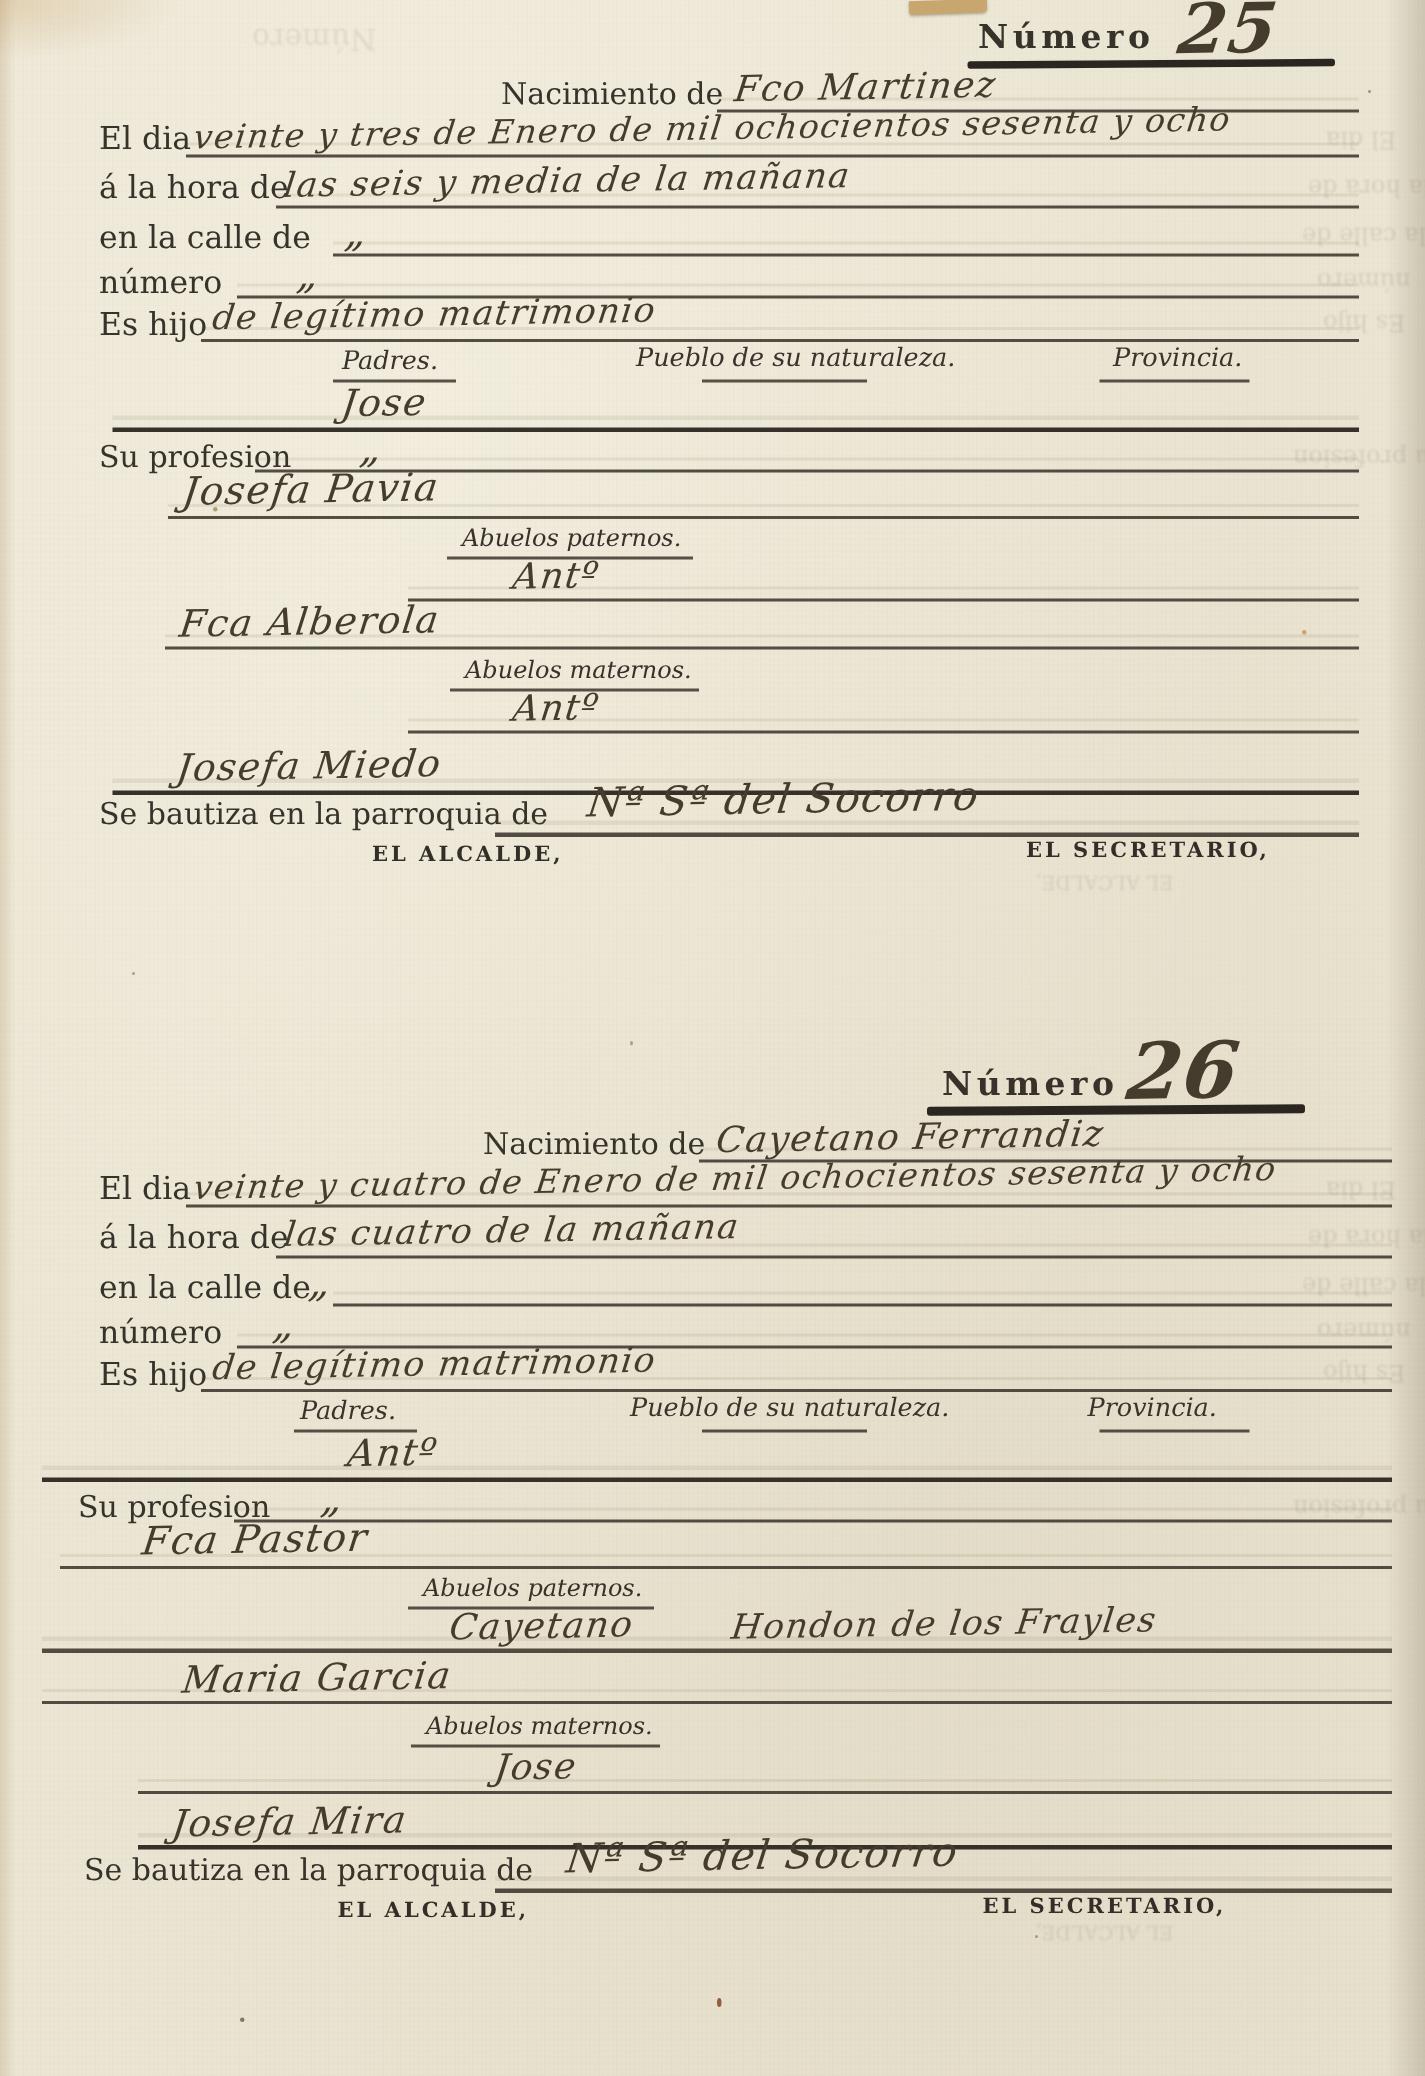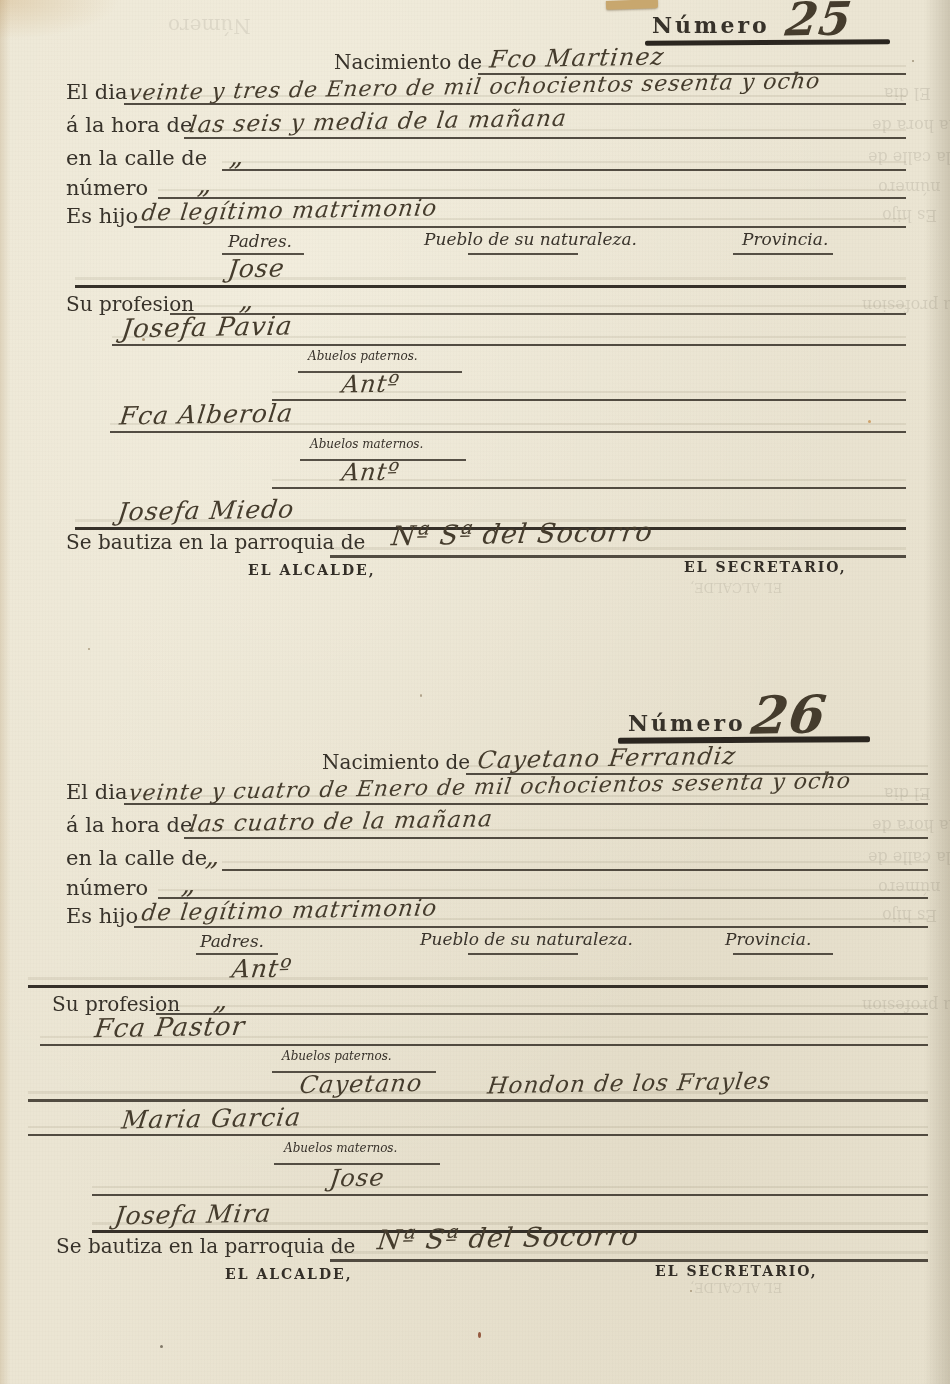--- a/index.html
+++ b/index.html
@@ -50,21 +50,21 @@
   }
   .wline{
     position:absolute;right:44px;height:0;
     border-bottom:2px solid rgba(47,41,33,.82);
     box-shadow:0 -8px 0 rgba(95,85,62,.10);
   }
   #rec2 .wline{right:22px;}
   .heavy{border-bottom-width:3px;border-bottom-color:rgba(38,33,26,.92);}
   .u{position:absolute;height:0;border-bottom:2px solid rgba(47,41,33,.8);}
   .col-h{font-size:17px;font-style:italic;color:#3a342c;white-space:nowrap;}
-  .header-i{font-size:12px;font-style:italic;color:#37312a;white-space:nowrap;}
+  .header-i{font-size:16px;font-style:italic;color:#37312a;white-space:nowrap;}
   .sig{font-size:14px;font-weight:bold;letter-spacing:2px;color:#332e27;white-space:nowrap;}
   .bleed{
     position:absolute;transform:rotate(180deg);opacity:.13;filter:blur(.6px);
     font-size:16px;color:#4a4438;white-space:nowrap;
   }
 
   .numero-label{left:652px;top:12px;font-size:22px;font-weight:bold;letter-spacing:3px;}
   .numero-value{left:786px;top:-8px;font-size:46px;font-weight:bold;}
   .numero-bar{left:645px;top:40px;width:245px;height:5px;background:#2b2620;transform:rotate(-0.4deg);border-radius:2px;}
   #rec2 .numero-label{left:628px;top:10px;}

